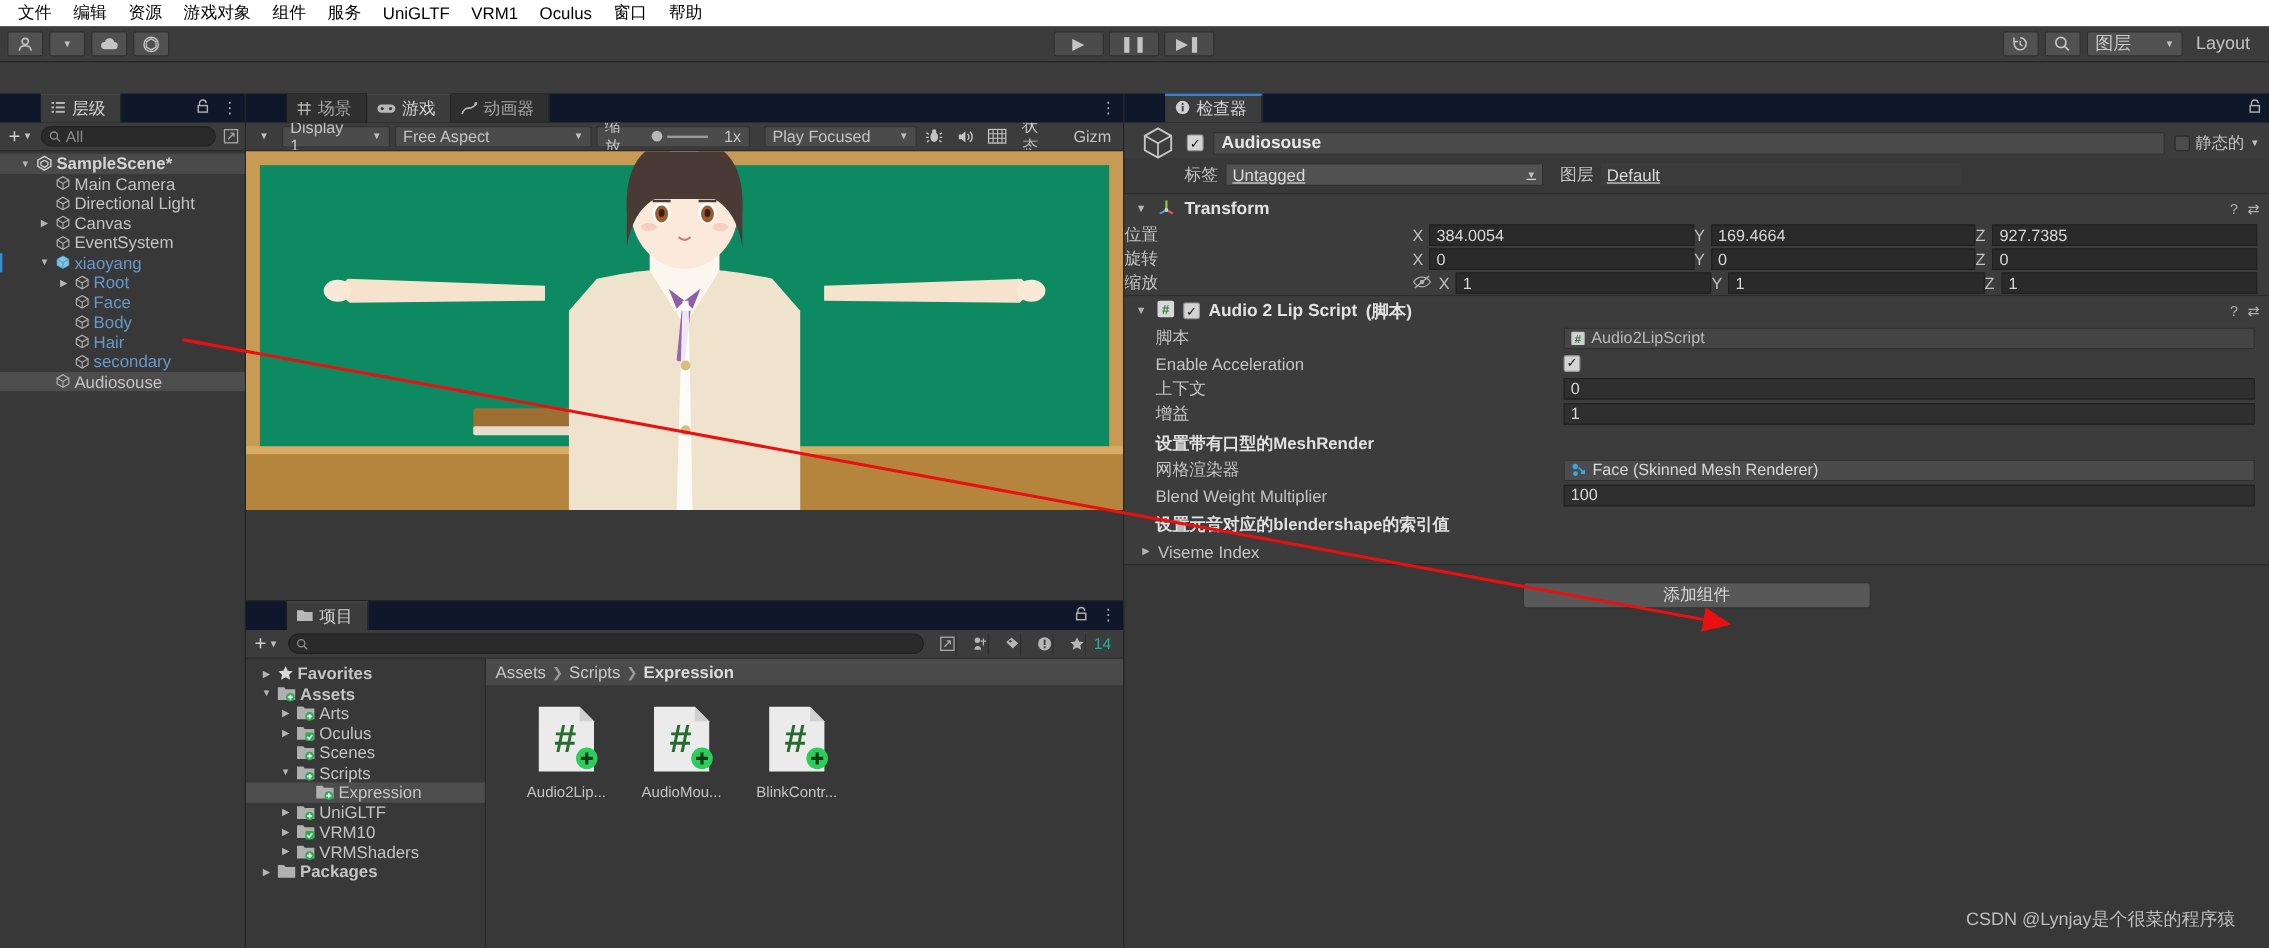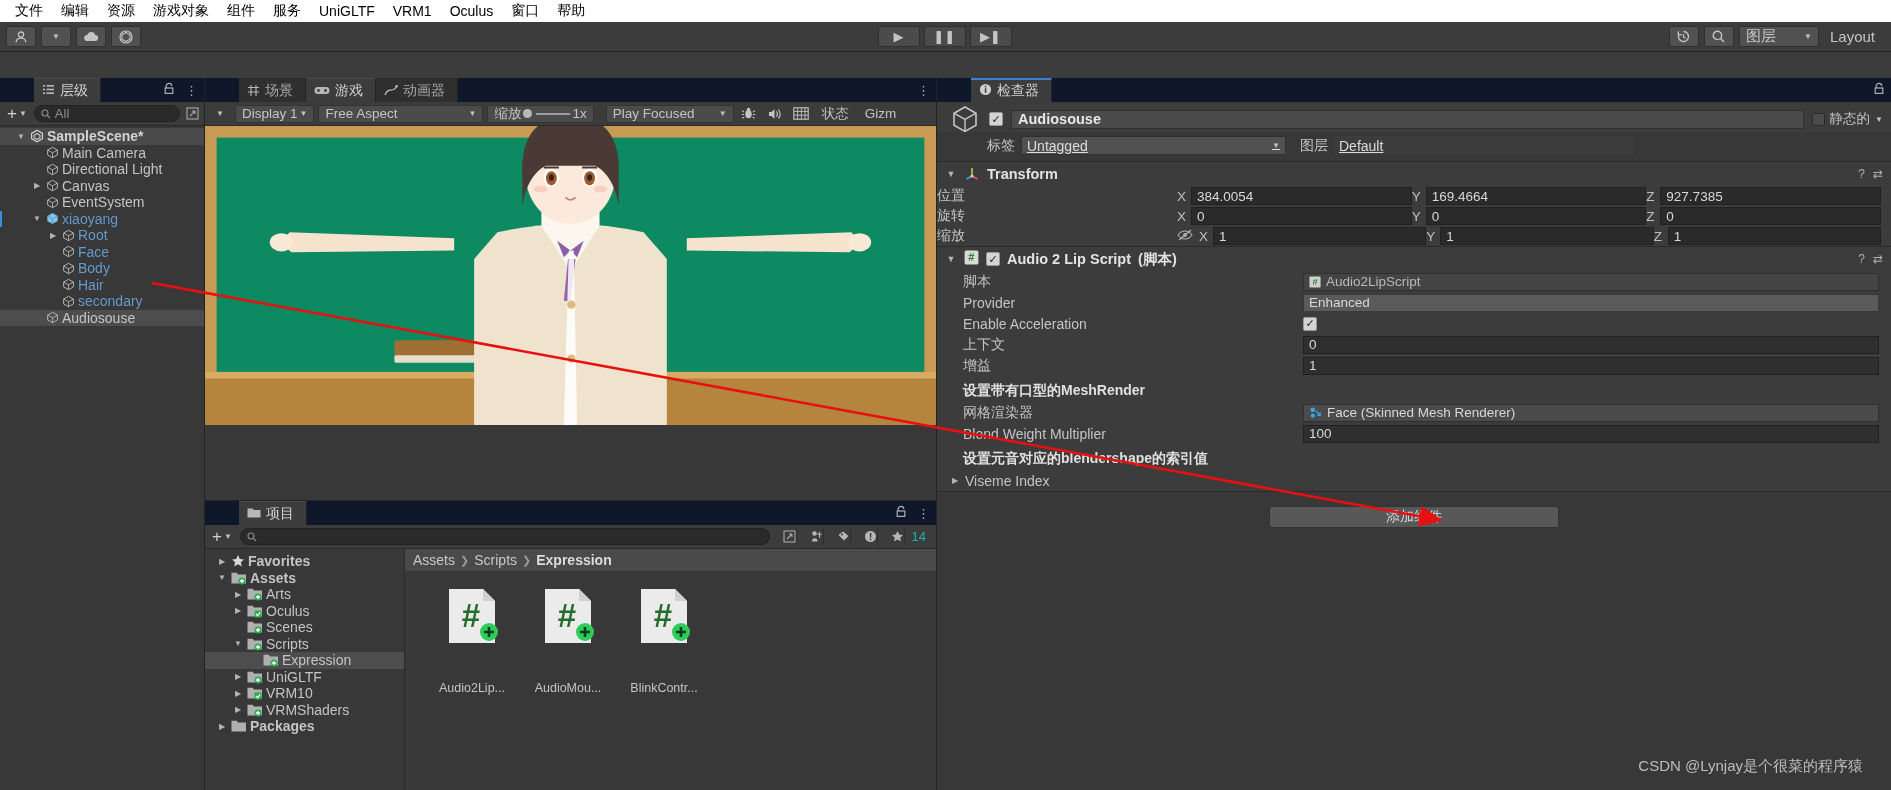--- a/index.html
+++ b/index.html
@@ -86,21 +86,21 @@
   .hrow .label.bold { font-weight:bold; color:#d4d4d4; }
   .sel-bar { position:absolute; left:0; top:0; bottom:0; width:2px; background:#3d8ad7; }
 
   
   .gv-toolbar {
     height:24px; background:#3c3c3c; display:flex; align-items:center; gap:4px;
     padding:0 4px; border-bottom:1px solid #2a2a2a; font-size:13.5px; color:#c4c4c4;
     overflow:hidden;
   }
   .gv-ctl { height:18px; background:#4b4b4b; border:1px solid #333; border-radius:2px;
-            display:flex;align-items:center;padding:0 6px; gap:2px; }
+            display:flex;align-items:center;padding:0 6px; gap:13px; }
   .gv-ctl.plain { background:transparent;border:none; }
   .gv-ico { width:22px;height:18px;display:flex;align-items:center;justify-content:center;color:#c4c4c4; }
   .zoom-slider { display:flex;align-items:center;gap:4px; }
   .zs-track { width:34px;height:2px;background:#9a9a9a; position:relative; }
   .zs-knob { width:9px;height:9px;border-radius:50%;background:#b8b8b8; }
 
   .gameview { flex:1; background:#383838; position:relative; overflow:hidden; }
   .classroom { position:absolute; left:0; top:0; right:0; bottom:0; }
 
   
@@ -114,21 +114,21 @@
   .ptrow.selected { background:#4d4d4d; }
   .ptrow .tri { width:12px; text-align:center; font-size:8px; color:#b4b4b4; }
   .ptrow .tri.empty { color:transparent; }
   .ptrow .lbl { color:#c4c4c4; }
   .ptrow .lbl.bold { font-weight:bold; }
   .proj-content { flex:1; background:#383838; display:flex; flex-direction:column; min-width:0; }
   .breadcrumb { height:22px; background:#4a4a4a; display:flex; align-items:center; gap:5px; padding:0 8px; font-size:14px; color:#c8c8c8; }
   .breadcrumb .last { font-weight:bold; color:#dcdcdc; }
   .assets-grid { flex:1; display:flex; gap:18px; padding:16px 0 0 28px; align-items:flex-start; }
   .asset { width:78px; display:flex; flex-direction:column; align-items:center; gap:4px; }
-  .asset .fname { font-size:12.5px; color:#c4c4c4; white-space:nowrap;margin-top:29px; }
+  .asset .fname { font-size:12.5px; color:#c4c4c4; white-space:nowrap; }
 
   
   .insp-head { height:30px; background:#3c3c3c; display:flex; align-items:center; gap:8px; padding:4px 8px 0 12px; }
   .obj-ico { width:32px;height:32px; }
   .name-row { flex:1; display:flex; align-items:center; gap:8px; }
   .chk {
     width:14px;height:14px;background:#d4d4d4;border:1px solid #9a9a9a;border-radius:2px;
     display:flex;align-items:center;justify-content:center;color:#1a1a1a;font-size:11px;
   }
   .namefield { flex:1; height:19px; background:#4b4b4b; border:1px solid #303030; display:flex; align-items:center; padding:0 6px; color:#e8e8e8; font-weight:bold; font-size:14.5px; }
@@ -968,26 +968,20 @@
                     <svg width="12" height="12" viewBox="0 0 14 14">
                       <rect x="0.5" y="0.5" width="13" height="13" rx="1.2" fill="#cfcfcf"></rect>
                       <text x="7" y="11" font-size="11" font-weight="bold" fill="#2e7d32" text-anchor="middle" font-family="Liberation Sans, sans-serif">#</text>
                     </svg>
                   </span>
                   <span>Audio2LipScript</span>
                 </span>
               </span>
             </div>
             <div class="prop-full">
-              <span class="plabel">Provider</span>
-              <span class="pval">
-                <span class="field grey" style="margin-right:6px">Enhanced</span>
-              </span>
-            </div>
-            <div class="prop-full">
               <span class="plabel">Enable Acceleration</span>
               <span class="pval">
                 <span class="chk">✓</span>
               </span>
             </div>
             <div class="prop-full">
               <span class="plabel">上下文</span>
               <span class="pval">
                 <span class="field" style="margin-right:6px;background:#2f2f2f">0</span>
               </span>

